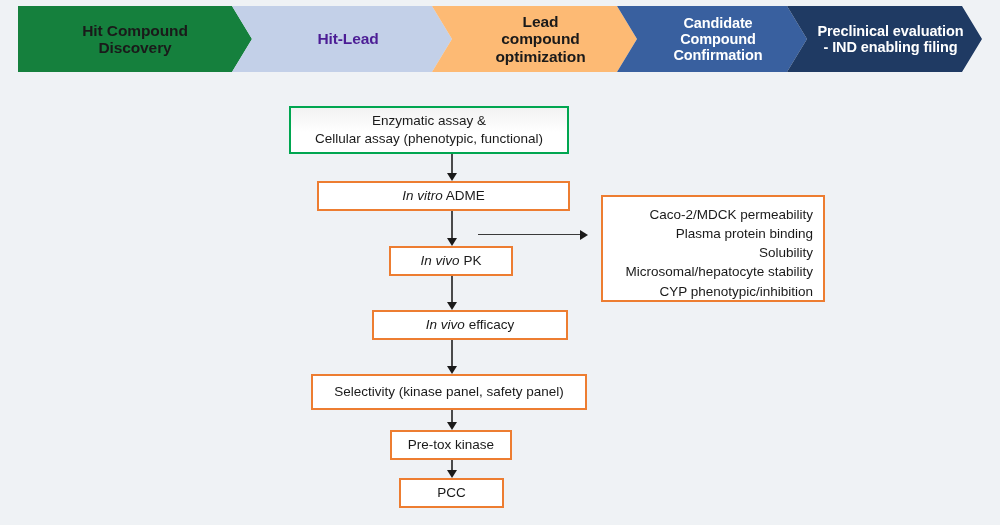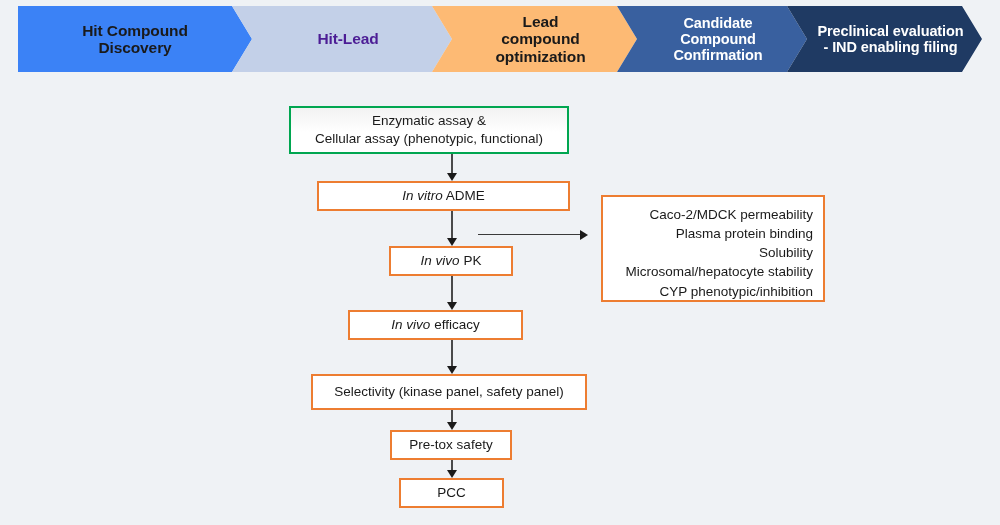--- a/index.html
+++ b/index.html
@@ -122,21 +122,21 @@
     border-bottom: 5px solid transparent;
     border-left: 8px solid #1a1a1a;
     right: -8px;
     top: -4.3px;
   }
 </style>
 </head>
 <body>
 
 <div id="stage-banner">
-    <div class="chevron" style="left: 18px; width: 234px; background: #3b82f6; clip-path: polygon(0px 0px, calc(100% - 20px) 0px, 100% 50%, calc(100% - 20px) 100%, 0px 100%);">
+    <div class="chevron" style="left: 18px; width: 234px; background: #15803d; clip-path: polygon(0px 0px, calc(100% - 20px) 0px, 100% 50%, calc(100% - 20px) 100%, 0px 100%);">
       <span class="chev-label" style="color: rgb(26, 26, 26); font-size: 15.5px;">Hit Compound
 Discovery</span>
     </div>
     <div class="chevron" style="left: 232px; width: 220px; background: rgb(195, 208, 232); clip-path: polygon(0px 0px, calc(100% - 20px) 0px, 100% 50%, calc(100% - 20px) 100%, 0px 100%, 20px 50%);">
       <span class="chev-label" style="color: #4c1d95; font-size: 15.5px; margin-left: 12px;">Hit-Lead</span>
     </div>
     <div class="chevron" style="left: 432px; width: 205px; background: #fdba74; clip-path: polygon(0px 0px, calc(100% - 20px) 0px, 100% 50%, calc(100% - 20px) 100%, 0px 100%, 20px 50%);">
       <span class="chev-label" style="color: rgb(26, 26, 26); font-size: 15.5px; margin-left: 12px;">Lead
 compound
 optimization</span>
@@ -183,28 +183,28 @@
     <div class="node green" style="left: 289px; top: 26px; width: 280px; height: 48px;">
       <span class="multi">Enzymatic assay &amp;
 Cellular assay (phenotypic, functional)</span>
     </div>
     <div class="node orange" style="left: 317px; top: 101px; width: 253px; height: 30px;">
       <span class="multi"><em>In vitro</em><span> ADME</span></span>
     </div>
     <div class="node orange" style="left: 389px; top: 166px; width: 124px; height: 30px;">
       <span class="multi"><em>In vivo</em><span> PK</span></span>
     </div>
-    <div class="node orange" style="left: 348px; top: 230px; width: 175px; height: 30px;">
+    <div class="node orange" style="left: 372px; top: 230px; width: 196px; height: 30px;">
       <span class="multi"><em>In vivo</em><span> efficacy</span></span>
     </div>
     <div class="node orange" style="left: 311px; top: 294px; width: 276px; height: 36px;">
       <span class="multi">Selectivity (kinase panel, safety panel)</span>
     </div>
     <div class="node orange" style="left: 390px; top: 350px; width: 122px; height: 30px;">
-      <span class="multi">Pre-tox safety</span>
+      <span class="multi">Pre-tox kinase</span>
     </div>
     <div class="node orange" style="left: 399px; top: 398px; width: 105px; height: 30px;">
       <span class="multi">PCC</span>
     </div>
     <div class="detail-box" style="left: 601px; top: 115px; width: 224px; height: 107px;">
       <div class="d-line">Caco-2/MDCK permeability</div>
       <div class="d-line">Plasma protein binding</div>
       <div class="d-line">Solubility</div>
       <div class="d-line">Microsomal/hepatocyte stability</div>
       <div class="d-line">CYP phenotypic/inhibition</div>

